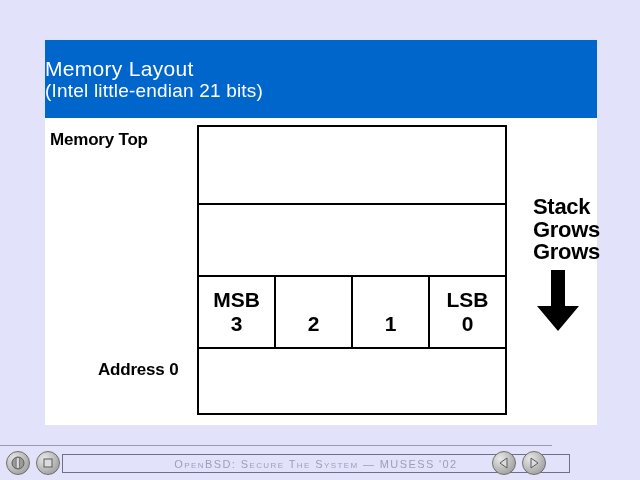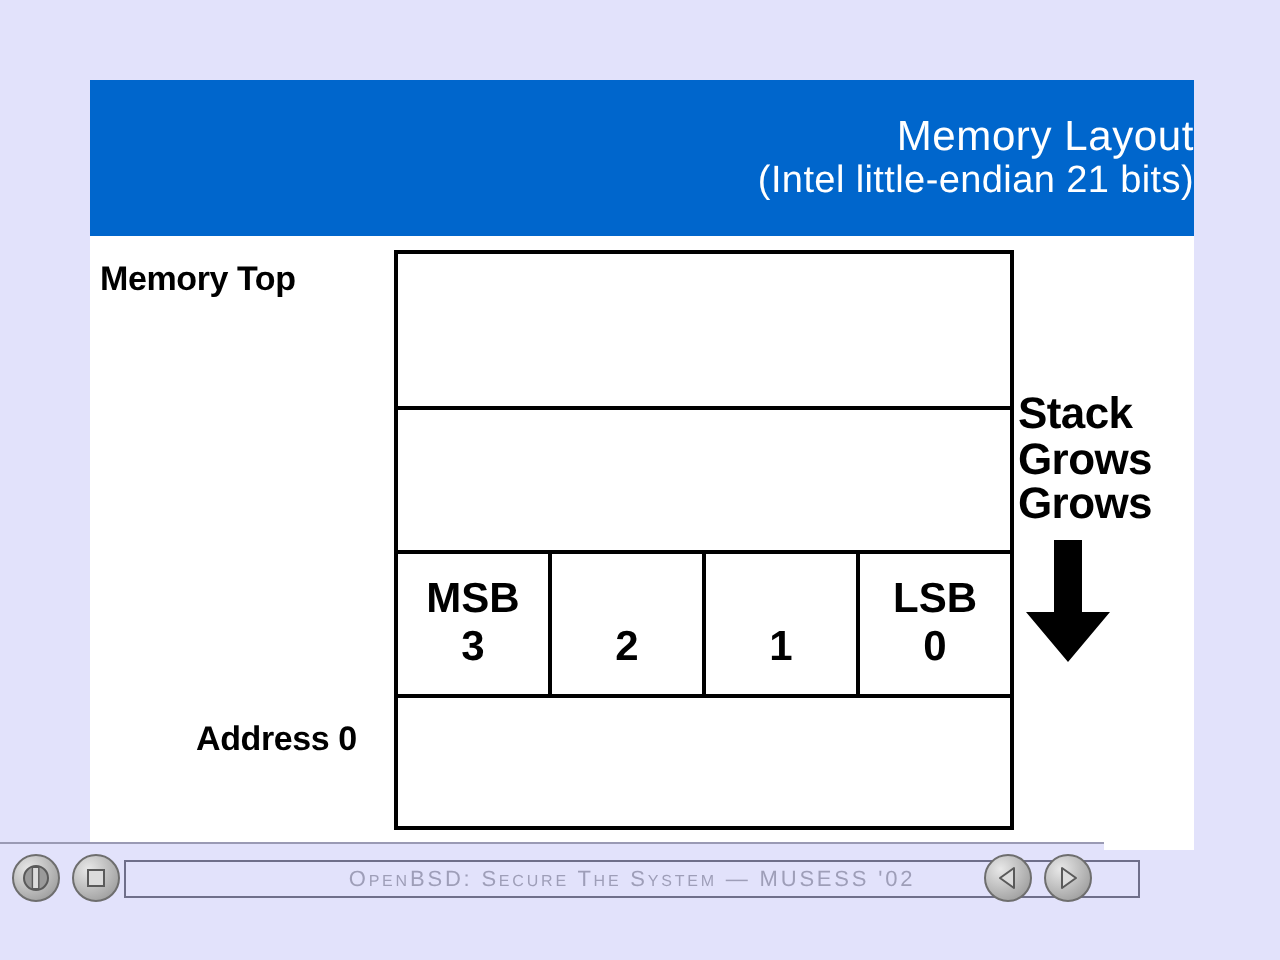--- a/index.html
+++ b/index.html
@@ -28,21 +28,21 @@
   #title-banner {
     position: absolute;
     left: 45px;
     top: 40px;
     width: 552px;
     height: 78px;
     background: #0066cc;
     color: #ffffff;
     display: flex;
     flex-direction: column;
-    align-items: flex-end;
+    align-items: flex-start;
     justify-content: center;
     line-height: 1.12;
   }
   #title-banner .title-line-1 {
     font-size: 21px;
     font-weight: 400;
     letter-spacing: 0.3px;
   }
   #title-banner .title-line-2 {
     font-size: 19px;
@@ -115,42 +115,42 @@
     display: block;
     min-height: 23px;
   }
   .byte-cell .byte-num {
     display: block;
   }
 
   
   #stack-annotation {
     position: absolute;
-    left: 464px;
+    left: 488px;
     top: 78px;
     width: 84px;
     color: #000000;
   }
   #stack-annotation .stack-text {
     font-weight: bold;
     font-size: 22px;
     line-height: 1.03;
     letter-spacing: -0.3px;
   }
   #arrow-down-icon {
     display: block;
     margin-top: 6px;
     margin-left: 2px;
   }
 
   
   #control-bar {
     position: absolute;
     left: 0;
-    top: 421px;
+    top: 445px;
     width: 552px;
     height: 35px;
     background: #e2e2fb;
     border-top: 1px solid #9a9ab4;
   }
   .nav-group {
     position: absolute;
     top: 5px;
     display: flex;
     gap: 6px;

